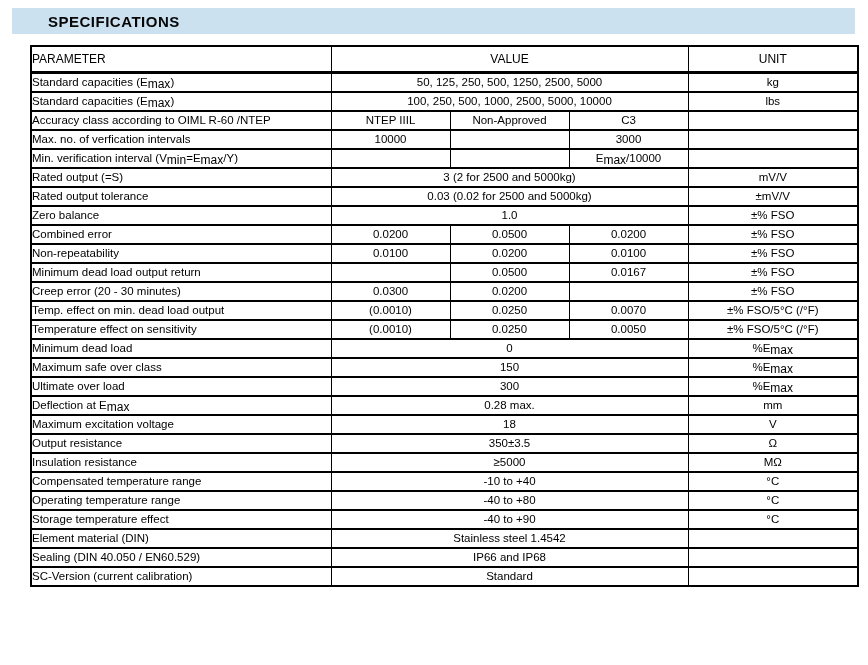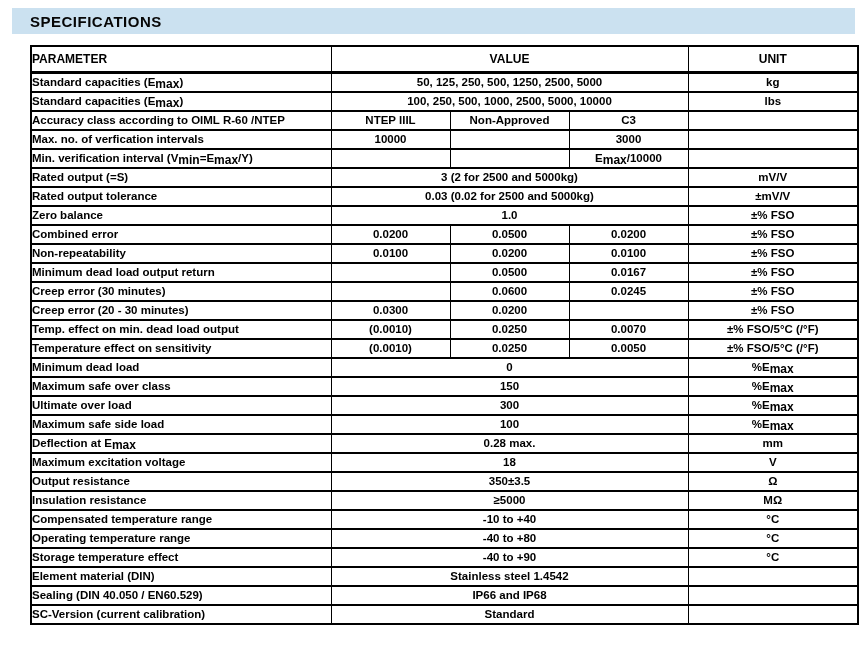--- a/index.html
+++ b/index.html
@@ -24,33 +24,33 @@
     width: 843px;
     height: 26px;
     background: #cbe1f0;
     display: flex;
     align-items: center;
   }
   .title-bar .title-text {
     font-size: 15px;
     font-weight: bold;
     letter-spacing: 0.5px;
-    padding-left: 18px;
+    padding-left: 36px;
     color: #060606;
   }
   table.spec {
     position: absolute;
     left: 30px;
     top: 45px;
     width: 827px;
     border-collapse: collapse;
     table-layout: fixed;
     border: 2px solid #000;
     font-size: 11.5px;
-    font-weight: bold;
+    font-weight: normal;
   }
   table.spec td {
     border-left: 1px solid #000;
     border-right: 1px solid #000;
     border-top: 2px solid #000;
     border-bottom: 2px solid #000;
     padding: 0;
     height: 17px;
     line-height: 17px;
     white-space: nowrap;
@@ -161,27 +161,20 @@
           <td class="unit">±% FSO</td>
         </tr>
         <tr>
           <td class="param">Minimum dead load output return</td>
           <td class="val"></td>
           <td class="val">0.0500</td>
           <td class="val">0.0167</td>
           <td class="unit">±% FSO</td>
         </tr>
         <tr>
-          <td class="param">Creep error (30 minutes)</td>
-          <td class="val"></td>
-          <td class="val">0.0600</td>
-          <td class="val">0.0245</td>
-          <td class="unit">±% FSO</td>
-        </tr>
-        <tr>
           <td class="param">Creep error (20 - 30 minutes)</td>
           <td class="val">0.0300</td>
           <td class="val">0.0200</td>
           <td class="val"></td>
           <td class="unit">±% FSO</td>
         </tr>
         <tr>
           <td class="param">Temp. effect on min. dead load output</td>
           <td class="val">(0.0010)</td>
           <td class="val">0.0250</td>
@@ -204,25 +197,20 @@
           <td class="param">Maximum safe over class</td>
           <td colspan="3" class="val">150</td>
           <td class="unit">%E<sub>max</sub></td>
         </tr>
         <tr>
           <td class="param">Ultimate over load</td>
           <td colspan="3" class="val">300</td>
           <td class="unit">%E<sub>max</sub></td>
         </tr>
         <tr>
-          <td class="param">Maximum safe side load</td>
-          <td colspan="3" class="val">100</td>
-          <td class="unit">%E<sub>max</sub></td>
-        </tr>
-        <tr>
           <td class="param">Deflection at E<sub>max</sub></td>
           <td colspan="3" class="val">0.28 max.</td>
           <td class="unit">mm</td>
         </tr>
         <tr>
           <td class="param">Maximum excitation voltage</td>
           <td colspan="3" class="val">18</td>
           <td class="unit">V</td>
         </tr>
         <tr>

